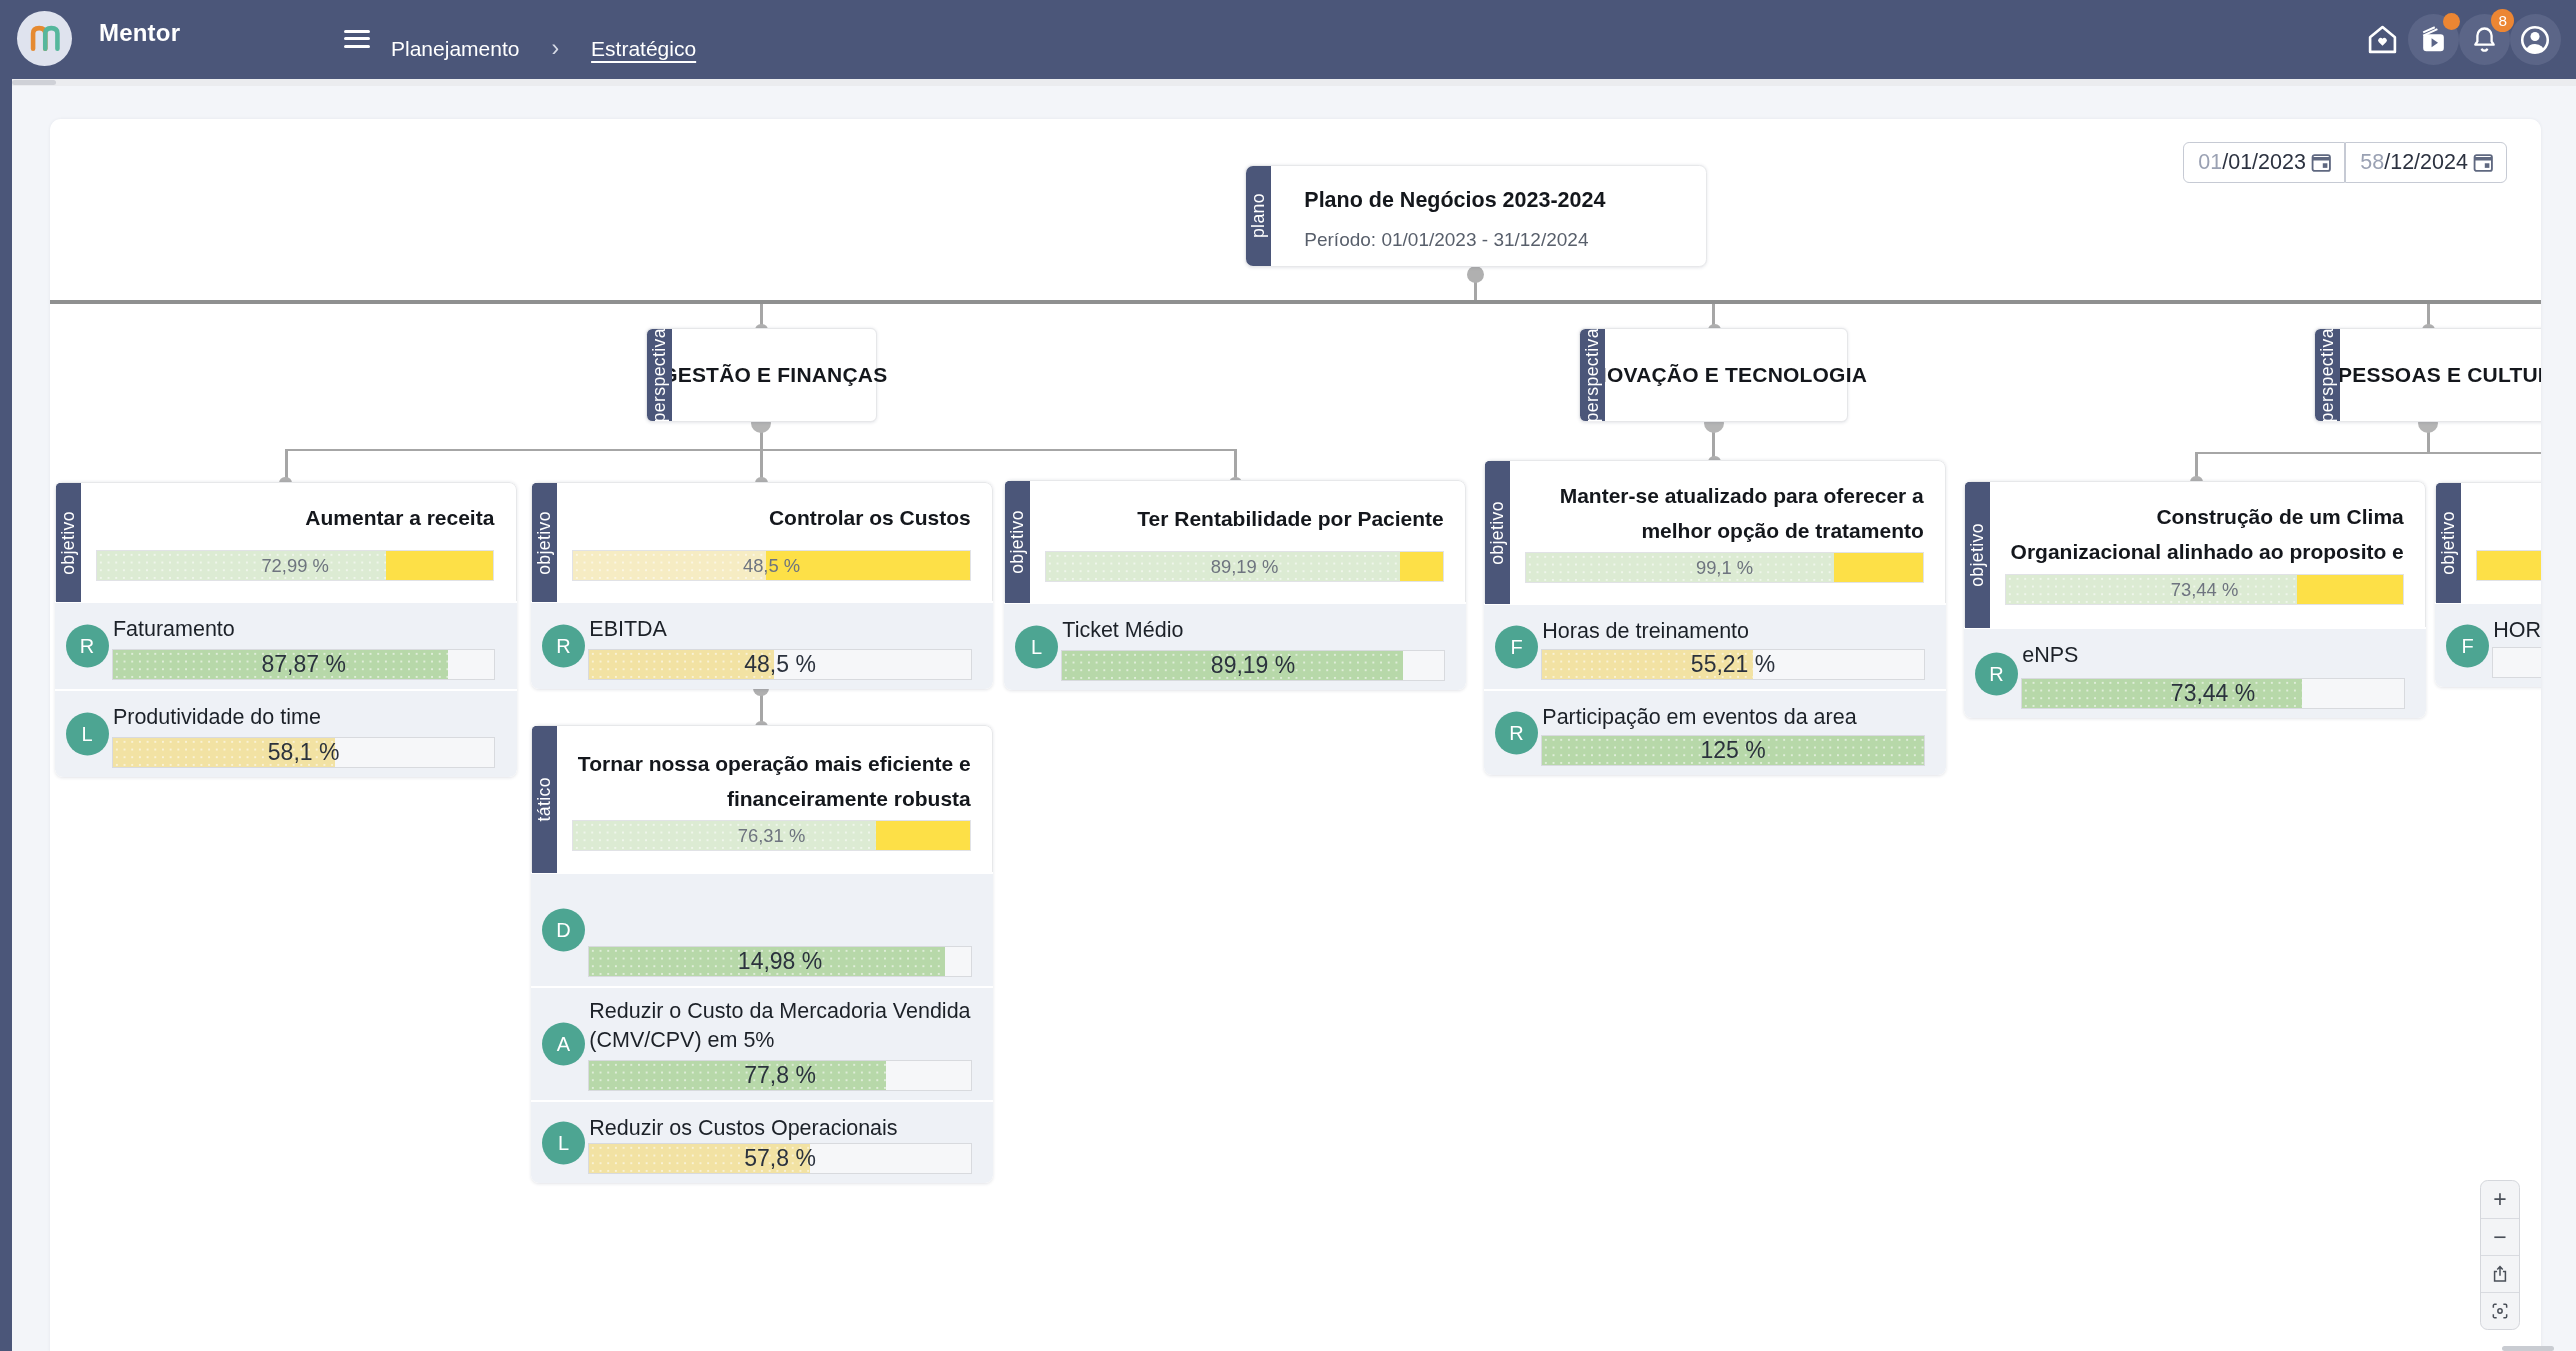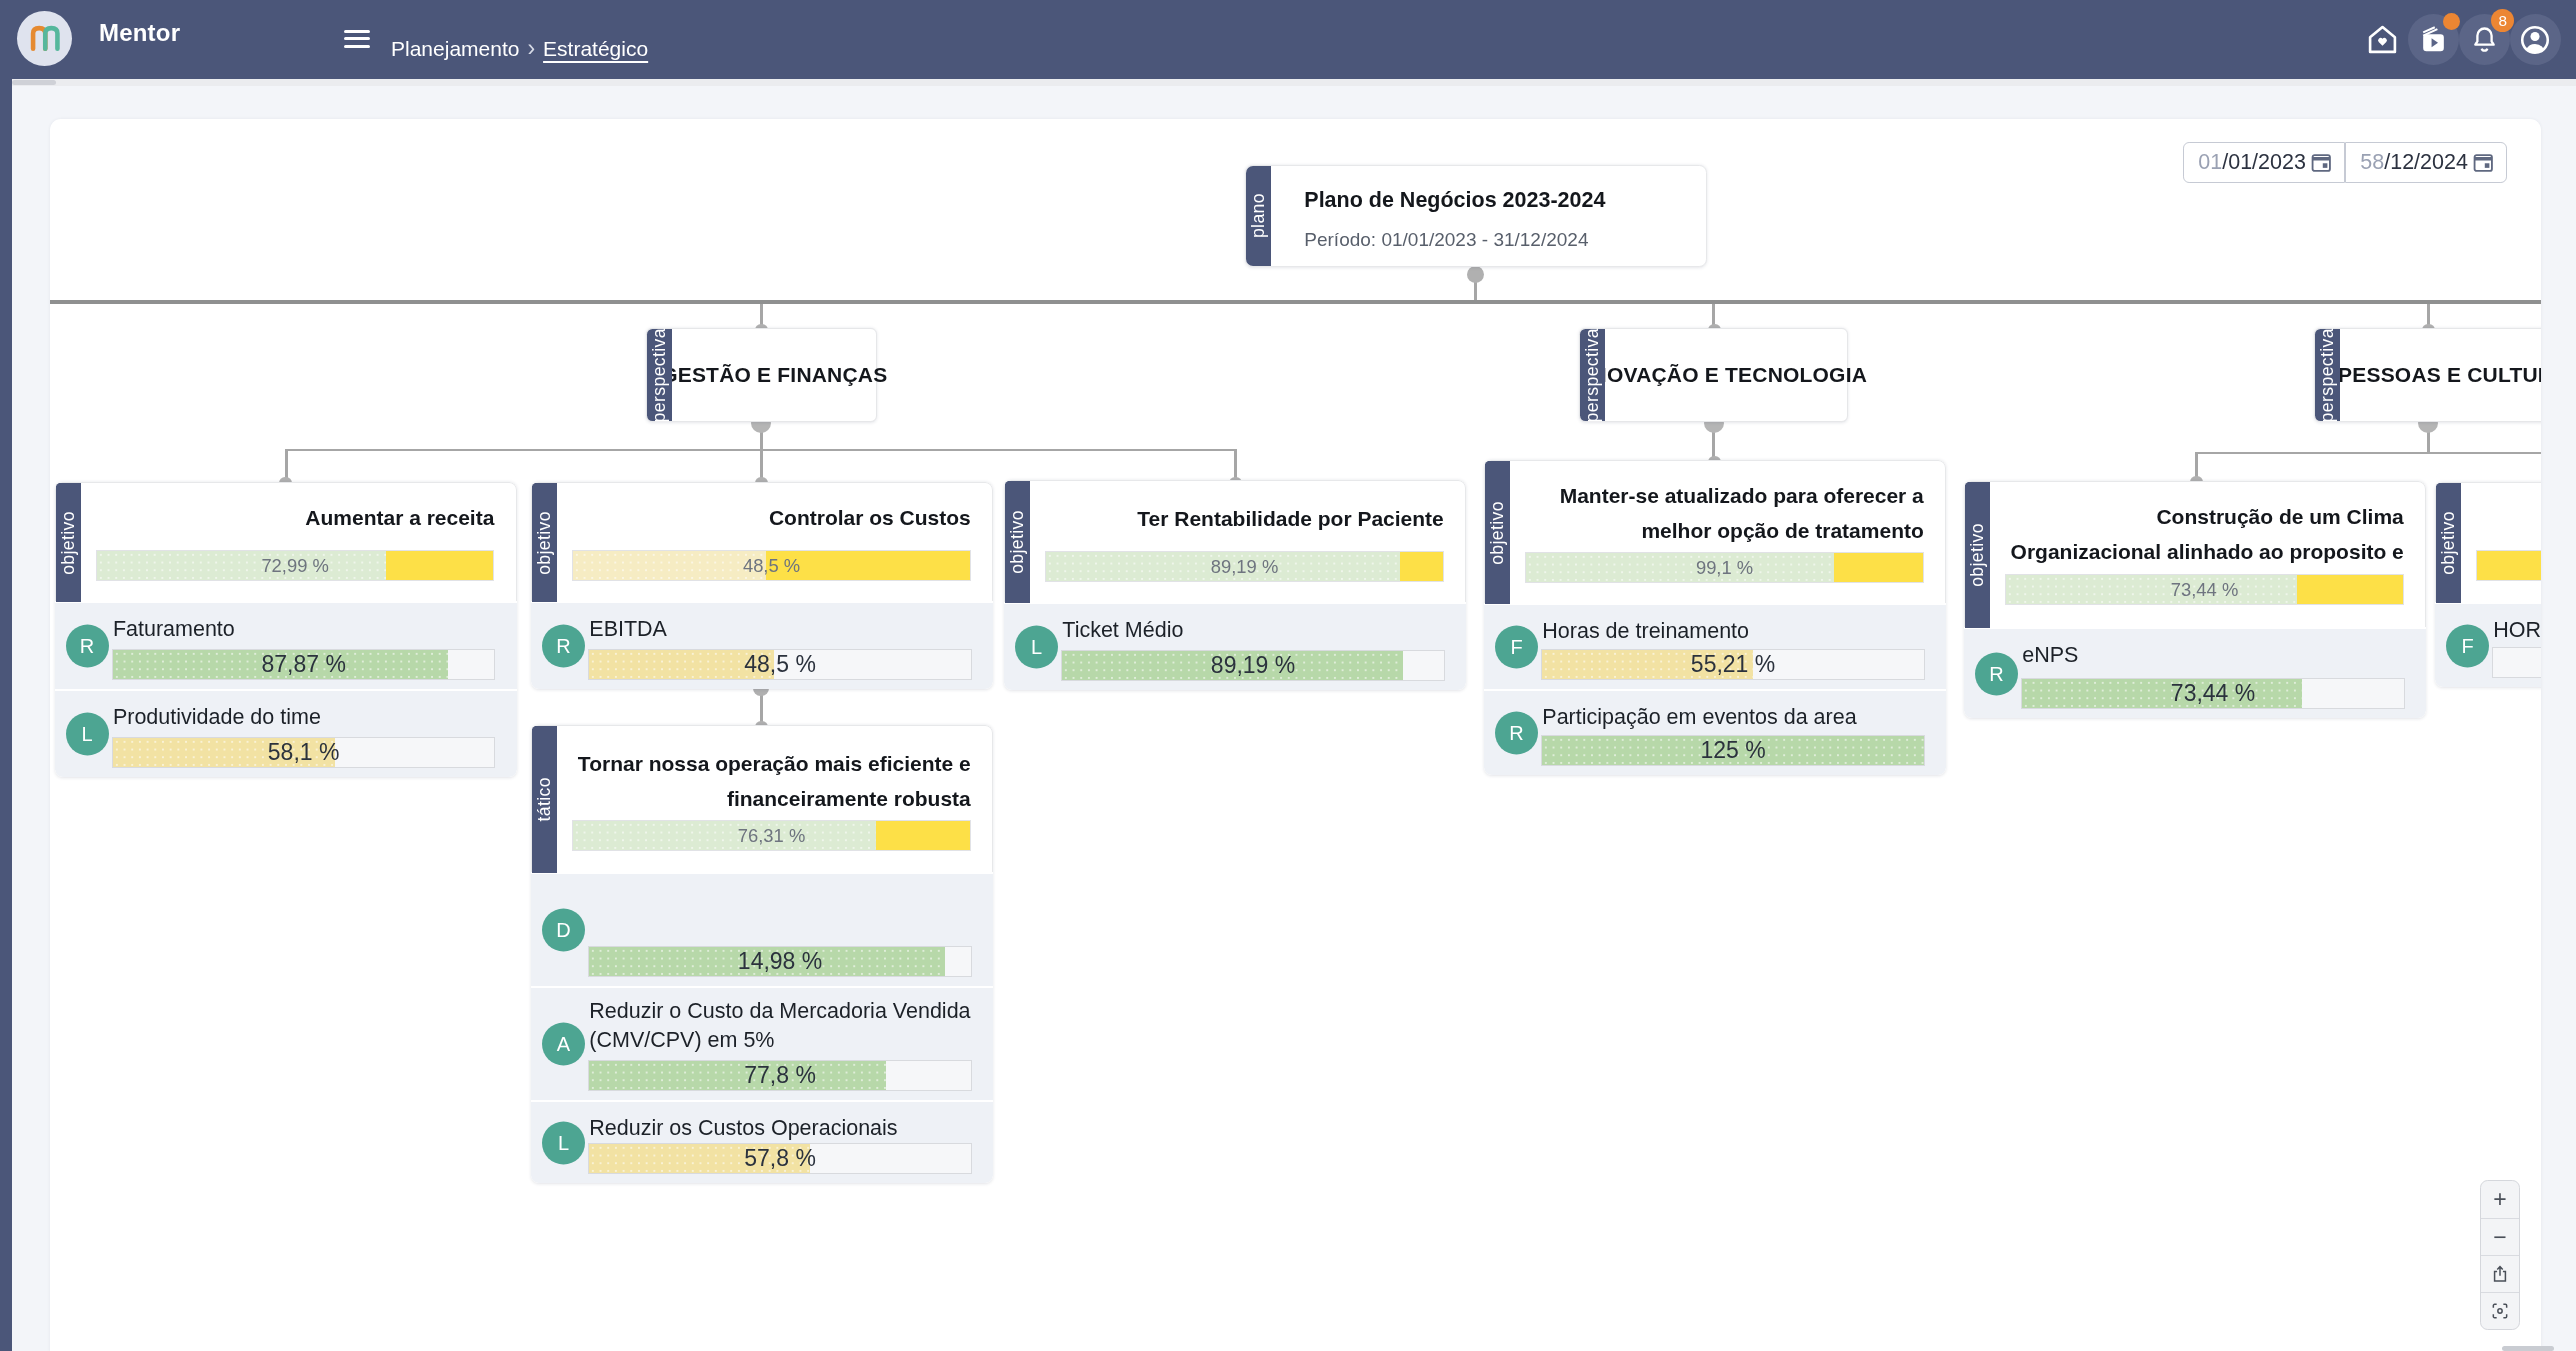--- a/index.html
+++ b/index.html
@@ -8,21 +8,21 @@
   #app{position:relative;width:2576px;height:1352px;overflow:hidden;}
 
   
   .header{position:absolute;left:0;top:0;width:2576px;height:79px;background:#4b5679;z-index:50;}
   .logo-circle{position:absolute;left:17px;top:10.7px;width:55px;height:55px;border-radius:50%;
                background:#dfe3ee;display:flex;align-items:center;justify-content:center;}
   .app-name{position:absolute;left:99px;top:0;height:65px;display:flex;align-items:center;
             color:#fff;font-size:24px;font-weight:700;letter-spacing:0.2px;}
   .hamburger{position:absolute;left:344px;top:25px;width:28px;height:28px;cursor:pointer;}
   .hamburger span{display:block;width:26px;height:3.1px;background:#fff;border-radius:1.5px;margin:4.6px 0;}
-  .crumbs{position:absolute;left:391px;top:0;height:97px;display:flex;align-items:center;gap:8px;
+  .crumbs{position:absolute;left:391px;top:0;height:97px;display:flex;align-items:center;gap:32px;
           color:#fff;font-size:21px;}
   .crumb-sep{font-size:23px;color:#d6dae6;}
   .crumb-link{cursor:pointer;}
   .crumb-current{text-decoration:underline;text-underline-offset:4.6px;cursor:pointer;}
   .hdr-icons{position:absolute;right:15.3px;top:0;height:79px;display:flex;align-items:center;gap:0px;}
   .hicon{position:relative;width:51px;height:51px;border-radius:50%;display:flex;align-items:center;
          justify-content:center;cursor:pointer;margin-left:0px;}
   .hicon.bubble{background:#5b6587;}
   .badge-dot{position:absolute;right:-1.5px;top:-1.5px;width:17px;height:17px;border-radius:50%;background:#ec8633;}
   .badge-num{position:absolute;right:-4.6px;top:-4.6px;min-width:23px;height:23px;border-radius:50%;

